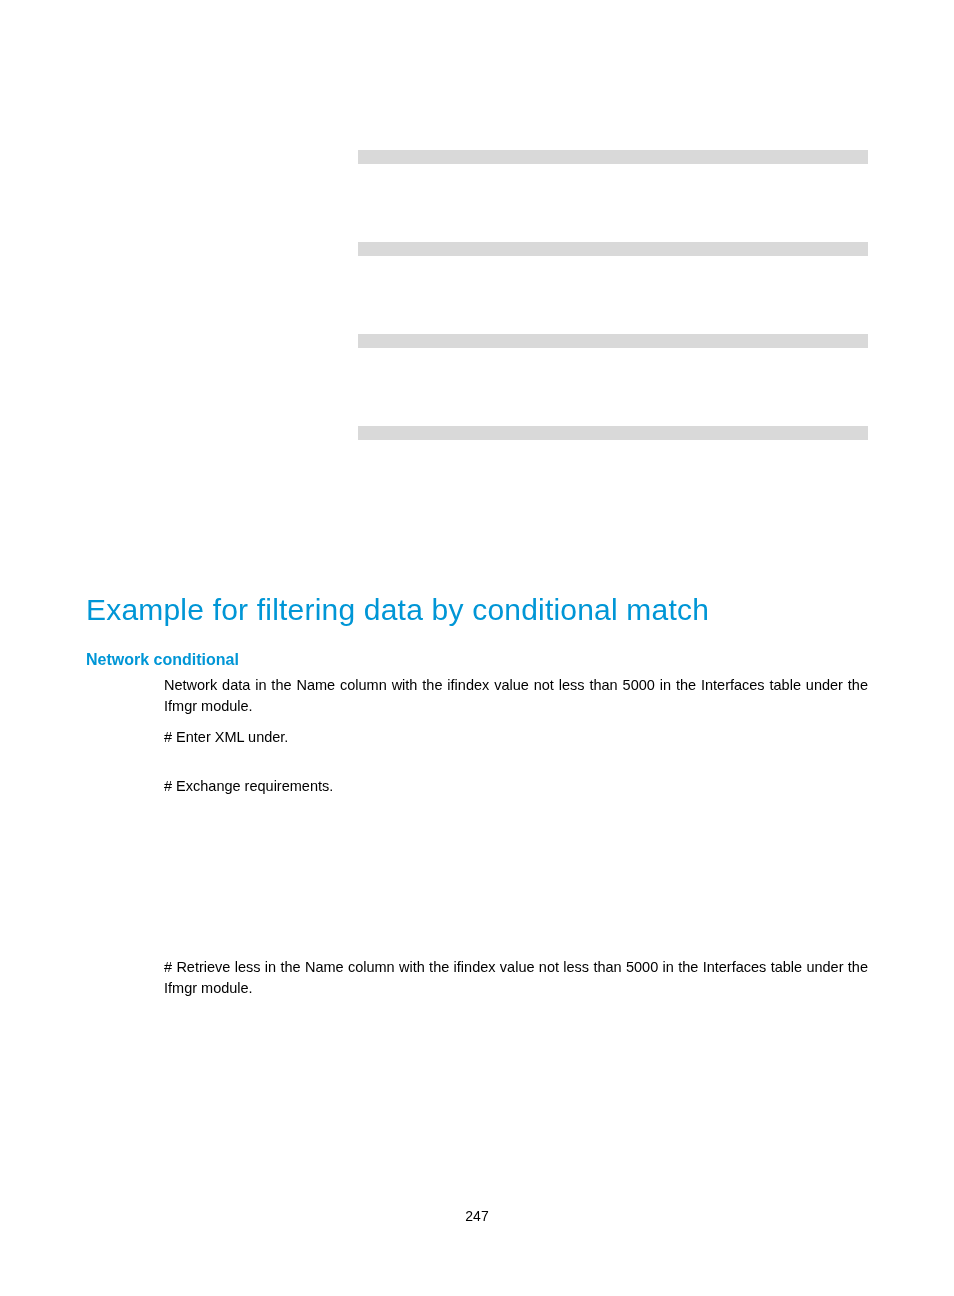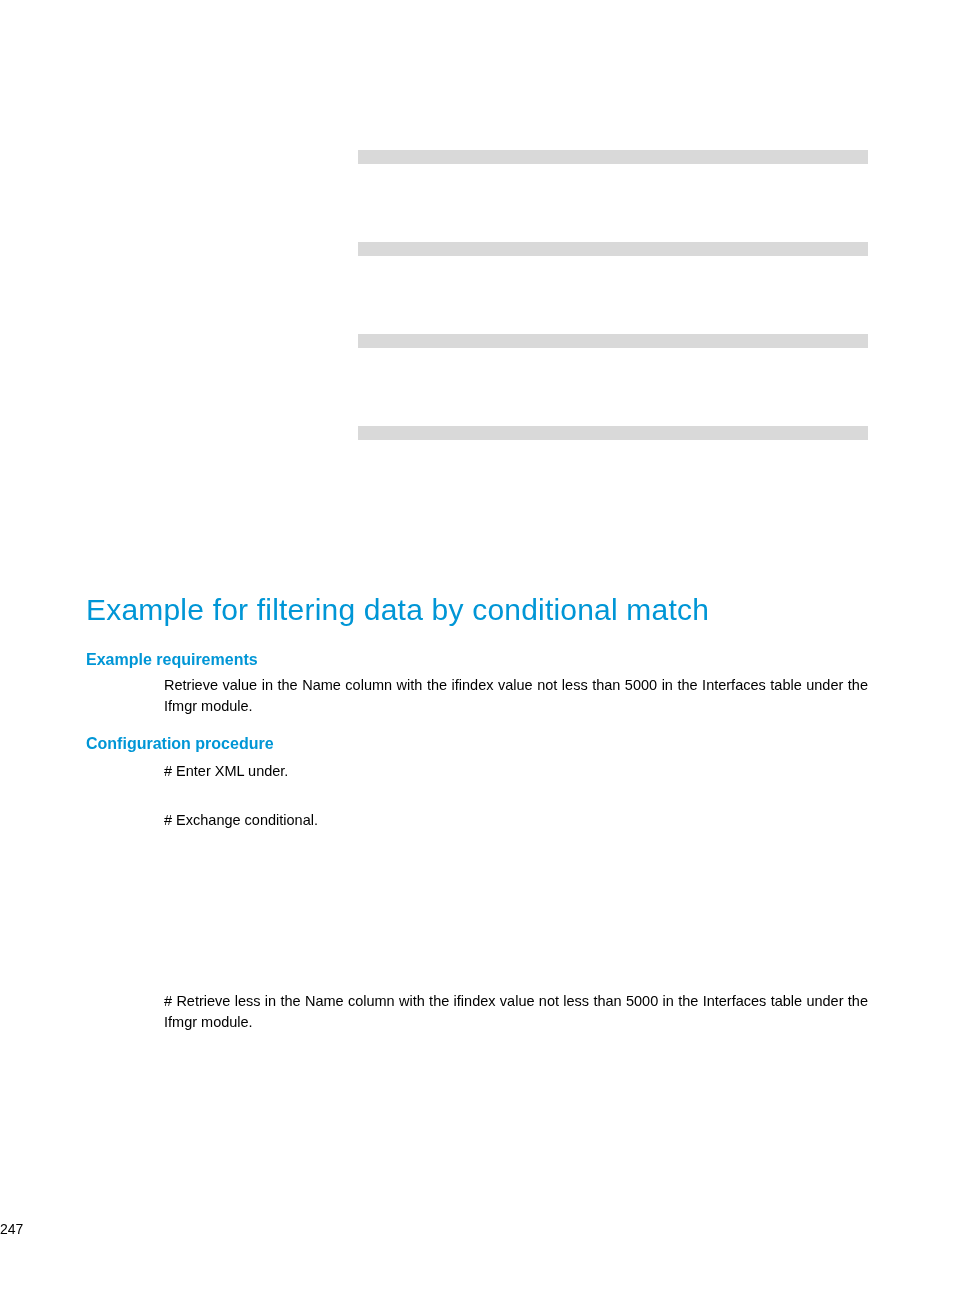--- a/index.html
+++ b/index.html
@@ -67,51 +67,50 @@
     font-size: 14.5px;
     line-height: 1.45;
     margin: 8px 0 10px 78px;
     text-align: justify;
   }
   .bold {
     font-weight: 400;
   }
   .page-number {
     position: absolute;
-    bottom: 59px;
+    bottom: 72px;
     left: 0;
     right: 0;
-    text-align: left;
+    text-align: center;
     font-size: 14px;
   }
 </style>
 </head>
 <body>
 
 <div class="page">
 
   <div class="graybars">
     <div class="graybar"></div>
     <div class="graybar"></div>
     <div class="graybar"></div>
     <div class="graybar"></div>
   </div>
 
   <h1 class="main-heading">Example for filtering data by conditional match</h1>
 
-  <div class="sub-heading">Example requirements</div>
+  <div class="sub-heading">Network conditional</div>
 
   <p class="body-text">
-    <span>Retrieve value in the </span><span class="bold">Name</span><span> column with the ifindex value not less than 5000 in the Interfaces table under the Ifmgr module.</span>
+    <span>Network data in the </span><span class="bold">Name</span><span> column with the ifindex value not less than 5000 in the Interfaces table under the Ifmgr module.</span>
   </p>
 
-  <div class="sub-heading">Configuration procedure</div>
 
   <p class="body-step"># Enter XML under.</p>
 
-  <p class="body-step2"># Exchange conditional.</p>
+  <p class="body-step2"># Exchange requirements.</p>
 
   <p class="body-text-last">
     <span># Retrieve less in the </span><span class="bold">Name</span><span> column with the ifindex value not less than 5000 in the Interfaces table under the Ifmgr module.</span>
   </p>
 
   <div class="page-number">247</div>
 </div>
 
 </body></html>

